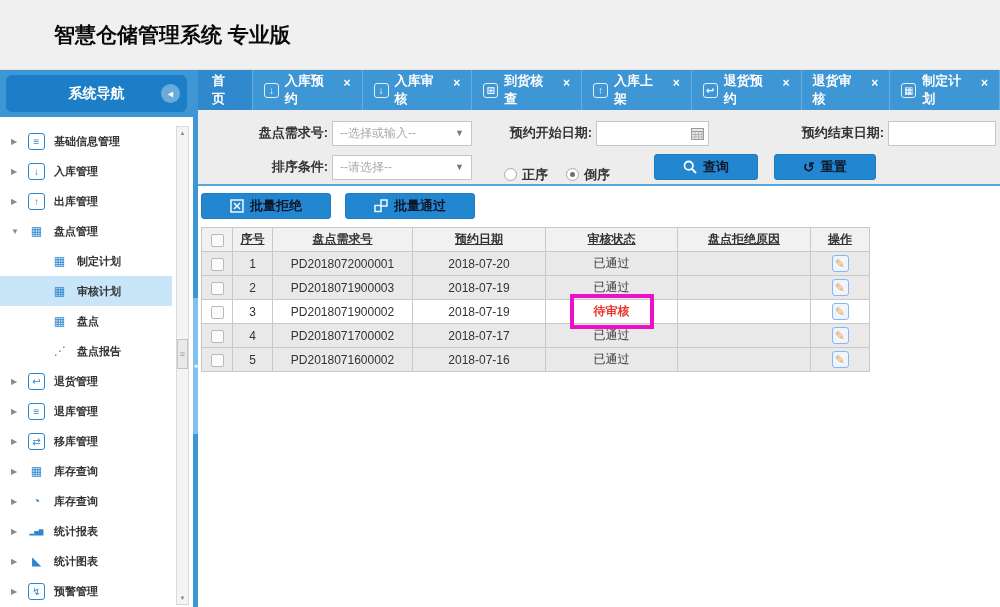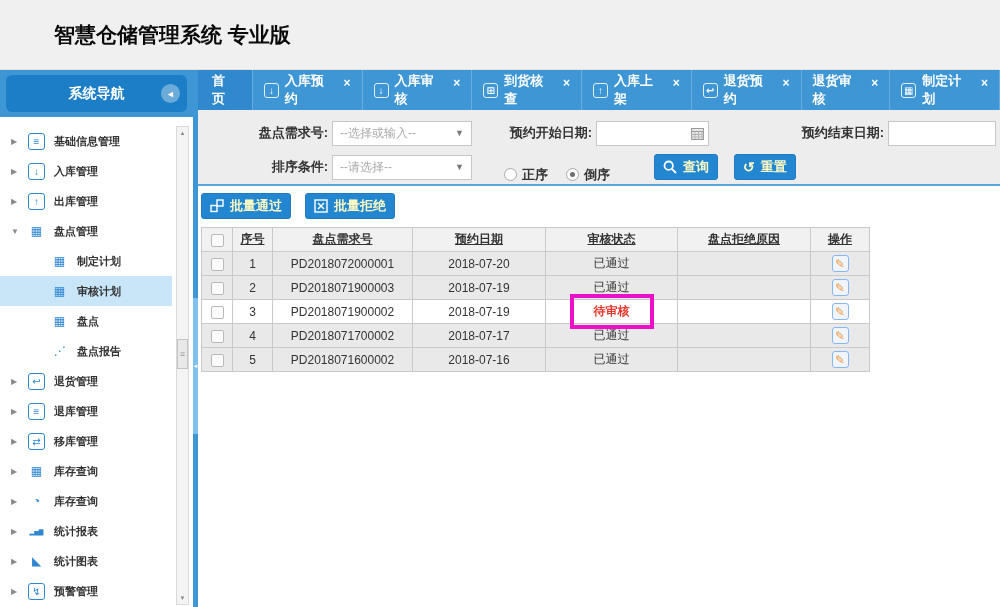--- a/index.html
+++ b/index.html
@@ -55,21 +55,21 @@
   .sel-arrow { color:#777; font-size:9px; }
   .input-box { height:25px; background:#fff; border:1px solid #c6c6c6; margin-left:4px; display:flex; align-items:center; }
   .input-box input { border:none; outline:none; width:100%; height:100%; padding:0 5px; font-size:12px; background:transparent; }
   .date-start { width:113px; flex:none; }
   .date-end { flex:1; margin-right:4px; }
   .cal-ico { flex:none; margin-right:4px; display:flex; cursor:pointer; }
   .radio-group { display:flex; align-items:center; margin-left:32px; gap:18px;margin-top:15px; }
   .radio-item { display:flex; align-items:center; gap:5px; font-size:13px; font-weight:bold; cursor:pointer; }
   .radio-dot { width:13px; height:13px; border-radius:50%; border:1px solid #ababab; background:#fdfdfd; position:relative; }
   .radio-dot.checked::after { content:""; position:absolute; left:3px; top:3px; width:5px; height:5px; border-radius:50%; background:#6f6f6f; }
-  .btn-blue { height:26px; background:#2287d0; color:#fef9c3; border:1px solid #1f7cc0; border-radius:3px; font-size:13px; font-weight:bold; display:inline-flex; align-items:center; gap:6px; padding:0 8px; cursor:pointer; }
+  .btn-blue { height:26px; background:#2287d0; color:#0f172a; border:1px solid #1f7cc0; border-radius:3px; font-size:13px; font-weight:bold; display:inline-flex; align-items:center; gap:6px; padding:0 28px; cursor:pointer; }
   .btn-search { margin-left:44px; }
   .btn-reset { margin-left:16px; }
   .btn-glyph { font-size:14px; line-height:1; }
 
   .content { padding:7px 0 0 3px; }
   .batch-row { display:flex; gap:14px; }
   .grid-table { border-collapse:collapse; table-layout:fixed; width:668px; margin-top:8px; font-size:12px; }
   .grid-table th, .grid-table td { border:1px solid #c9c9c9; height:24px; text-align:center; overflow:visible; padding:0; }
   .grid-table th { background:#f1f1f1; font-weight:bold; color:#333;text-decoration:underline; }
   .grid-table td { background:#e9e9e9; color:#333; }
@@ -289,32 +289,32 @@
         <span class="btn-glyph">↺</span>
         <span>重置</span>
       </button>
     </div>
   </div>
 
   <div class="content">
     <div class="batch-row">
       <button class="btn-blue">
         <svg width="14" height="14" viewBox="0 0 14 14">
-            <rect x="1" y="6.5" width="6" height="6" fill="none" stroke="#fff" stroke-width="1.4"></rect>
-            <rect x="7" y="1" width="6" height="6" fill="none" stroke="#fff" stroke-width="1.4"></rect>
-          </svg>
-        <span>批量通过</span>
-      </button>
-      <button class="btn-blue">
-        <svg width="14" height="14" viewBox="0 0 14 14">
             <rect x="1" y="1" width="12" height="12" fill="none" stroke="#fff" stroke-width="1.4"></rect>
             <line x1="4" y1="4" x2="10" y2="10" stroke="#fff" stroke-width="1.4"></line>
             <line x1="10" y1="4" x2="4" y2="10" stroke="#fff" stroke-width="1.4"></line>
           </svg>
         <span>批量拒绝</span>
+      </button>
+      <button class="btn-blue">
+        <svg width="14" height="14" viewBox="0 0 14 14">
+            <rect x="1" y="6.5" width="6" height="6" fill="none" stroke="#fff" stroke-width="1.4"></rect>
+            <rect x="7" y="1" width="6" height="6" fill="none" stroke="#fff" stroke-width="1.4"></rect>
+          </svg>
+        <span>批量通过</span>
       </button>
     </div>
 
     <table class="grid-table">
       <colgroup>
         <col style="width:31px">
           <col style="width:40px">
           <col style="width:140px">
           <col style="width:133px">
           <col style="width:132px">

